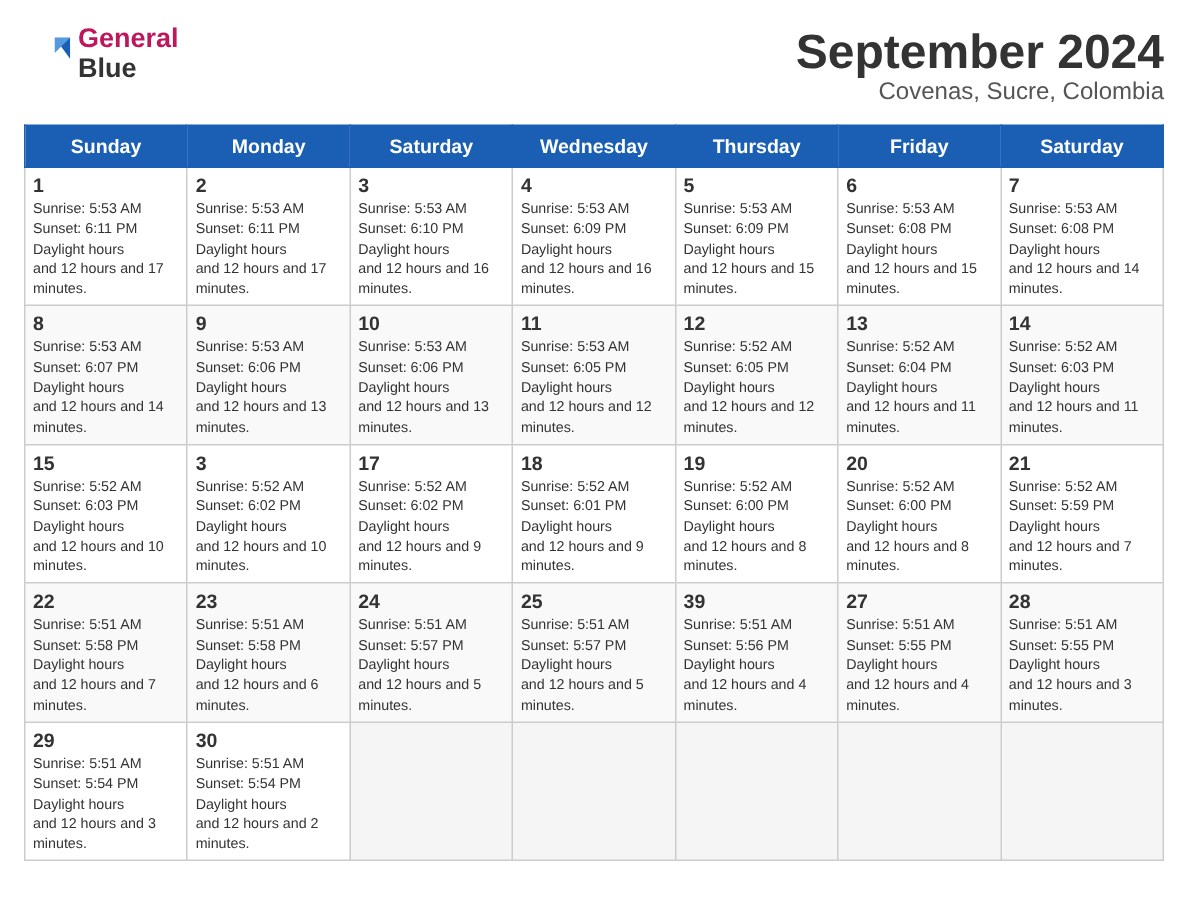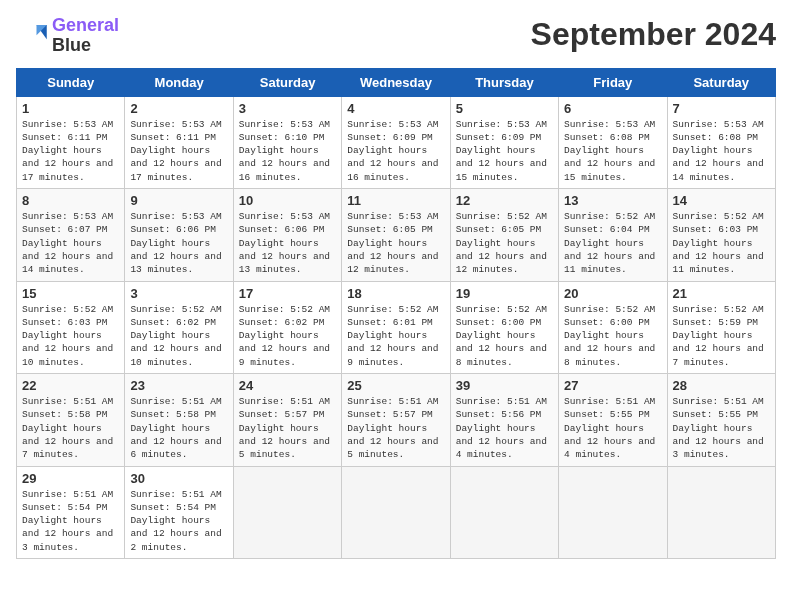--- a/index.html
+++ b/index.html
@@ -21,21 +21,21 @@
       align-items: center;
       gap: 4px;
     }
     .logo-text {
       font-size: 18px;
       font-weight: bold;
       color: #333;
       line-height: 1.1;
     }
     .logo-text span {
-      color: #8b5cf6;
+      color: #be185d;
       margin-top: 28px;
     }
     .logo-icon {
       width: 32px;
       height: 32px;
     }
     .title-area {
       text-align: right;
       margin-left: 36px;
     }
@@ -77,21 +77,20 @@
     .day-num {
       font-size: 13px;
       font-weight: bold;
       display: block;
       margin-bottom: 2px;
     }
     .day-info {
       font-size: 9.5px;
       line-height: 1.4;
       color: #333;
-      font-family: Liberation Mono, monospace;
     }
     tr:nth-child(odd) td:not(.empty) {
       background: #fff;
     }
     tr:nth-child(even) td:not(.empty) {
       background: #f9f9f9;
     }
   </style>
 </head>
 <body>
@@ -102,20 +101,21 @@
       <polygon points="32,8 48,8 48,30" fill="#1a5fb4"></polygon>
       <polygon points="32,8 48,8 32,24" fill="#5599e0"></polygon>
     </svg>
     <div class="logo-text">
       <div><span>General</span></div>
       <div>Blue</div>
     </div>
   </div>
   <div class="title-area">
     <div class="month-title">September 2024</div>
+    <div class="location-title">Covenas, Sucre, Colombia</div>
   </div>
 </div>
 
 <table>
   <thead>
     <tr>
     <th>Sunday</th>
         <th>Monday</th>
         <th>Saturday</th>
         <th>Wednesday</th>

